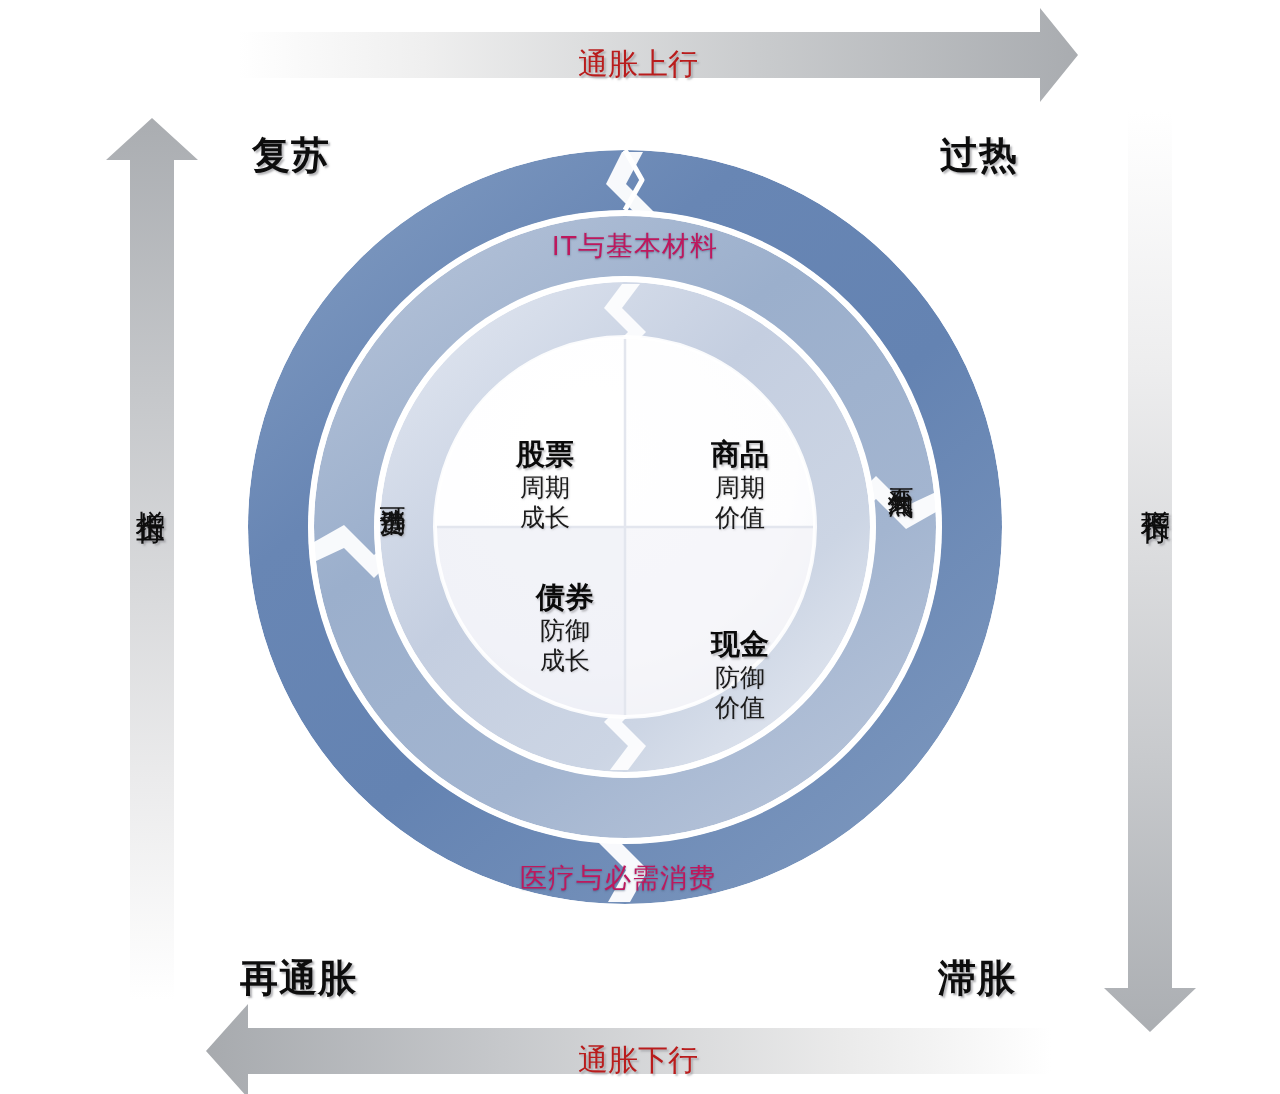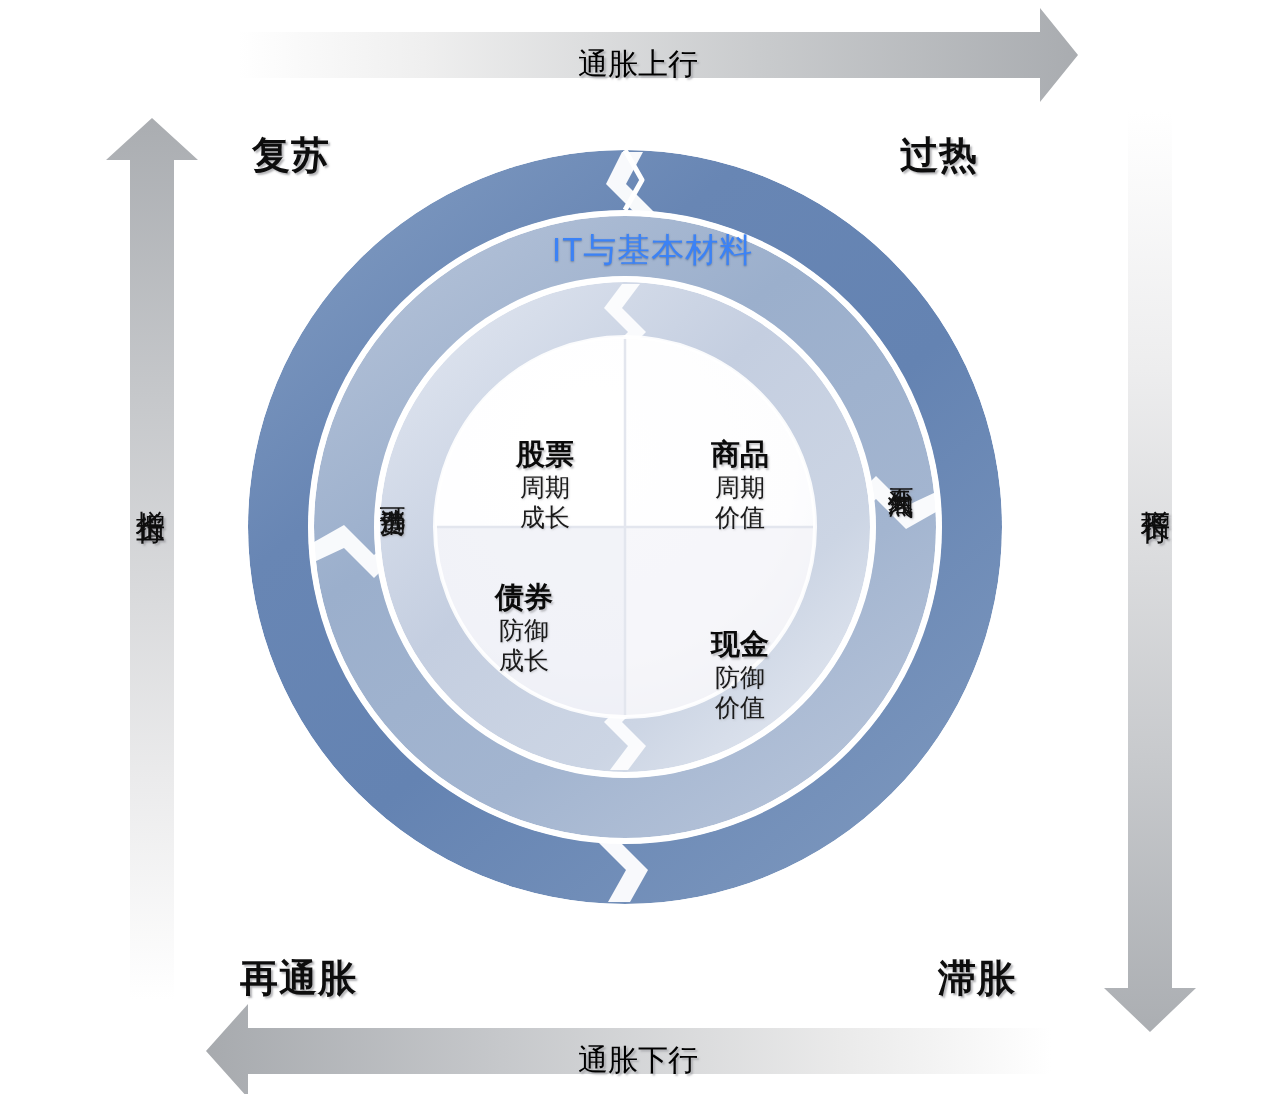--- a/index.html
+++ b/index.html
@@ -22,30 +22,30 @@
     position: absolute;
     font-weight: bold;
     font-size: 38px;
     color: #0d0d0d;
     letter-spacing: 1px;
     text-shadow: 2px 2px 2px rgba(120,120,125,0.55);
     white-space: nowrap;
     z-index: 40;
   }
   #phase-recovery   { left: 252px; top: 130px; }
-  #phase-overheat   { left: 900px; top: 130px; }
+  #phase-overheat   { left: 940px; top: 130px; }
   #phase-reflation  { left: 240px; top: 953px; }
   #phase-stagflation{ left: 938px; top: 953px; }
 
   
   .arrow-text-h {
     position: absolute;
     font-size: 30px;
     font-weight: normal;
-    color: #000000;
+    color: #b91c1c;
     text-shadow: 2px 2px 2px rgba(130,130,135,0.5);
     white-space: nowrap;
     z-index: 30;
   }
   .arrow-text-v {
     position: absolute;
     font-size: 29px;
     color: #0d0d0d;
     text-shadow: 2px 2px 2px rgba(130,130,135,0.5);
     writing-mode: vertical-rl;
@@ -72,22 +72,22 @@
     top: 150px;
     width: 754px;
     height: 754px;
     z-index: 20;
   }
   #wheel svg { width: 754px; height: 754px; display:block; }
 
   
   .ring-label-outer {
     position: absolute;
-    font-size: 33px;
-    color: #3b82f6;
+    font-size: 27px;
+    color: #be185d;
     letter-spacing: 1px;
     white-space: nowrap;
     text-shadow: 0 1px 2px rgba(60,80,115,0.55);
     z-index: 25;
     text-align: center;
   }
   #label-it-materials { left: 552px; top: 228px; }
   #label-healthcare   { left: 520px; top: 860px; }
 
   .ring-label-side {
@@ -120,21 +120,21 @@
     margin-bottom: 2px;
   }
   .quad .attr {
     font-size: 25px;
     color: #1a1a1a;
     display: block;
     text-shadow: 1px 1px 2px rgba(160,160,165,0.5);
   }
   #quad-equity    { left: 470px; top: 437px; width: 150px; }
   #quad-commodity { left: 665px; top: 437px; width: 150px; }
-  #quad-bond      { left: 449px; top: 580px; width: 150px; }
+  #quad-bond      { left: 490px; top: 580px; width: 150px; }
   #quad-cash      { left: 665px; top: 580px; width: 150px; margin-top: 47px; }
 </style>
 </head>
 <body>
 
 <div id="stage">
 
   <svg class="arrows" viewBox="0 0 1280 1094">
     <defs>
       <linearGradient id="gradTop" x1="0" y1="0" x2="1" y2="0">
@@ -285,20 +285,21 @@
         <line x1="187" y1="377" x2="567" y2="377" stroke="#e3e6ee" stroke-width="2.5"></line>
       </g>
 
       <circle cx="377" cy="377" r="314" fill="none" stroke="#ffffff" stroke-width="5" opacity="0.95"></circle>
       <circle cx="377" cy="377" r="248" fill="none" stroke="#ffffff" stroke-width="5" opacity="0.95"></circle>
       <circle cx="377" cy="377" r="190" fill="none" stroke="#ffffff" stroke-width="4" opacity="0.9"></circle>
     </svg>
   </div>
 
   <div class="ring-label-outer" id="label-it-materials">IT与基本材料</div>
+  <div class="ring-label-outer" id="label-healthcare">医疗与必需消费</div>
   <div class="ring-label-side" id="label-discretionary">可选消费</div>
   <div class="ring-label-side" id="label-oilgas">石油天然气</div>
 
   <div class="quad" id="quad-equity">
     <span class="asset">股票</span>
     <span class="attr">周期</span>
     <span class="attr">成长</span>
   </div>
 
   <div class="quad" id="quad-commodity">

